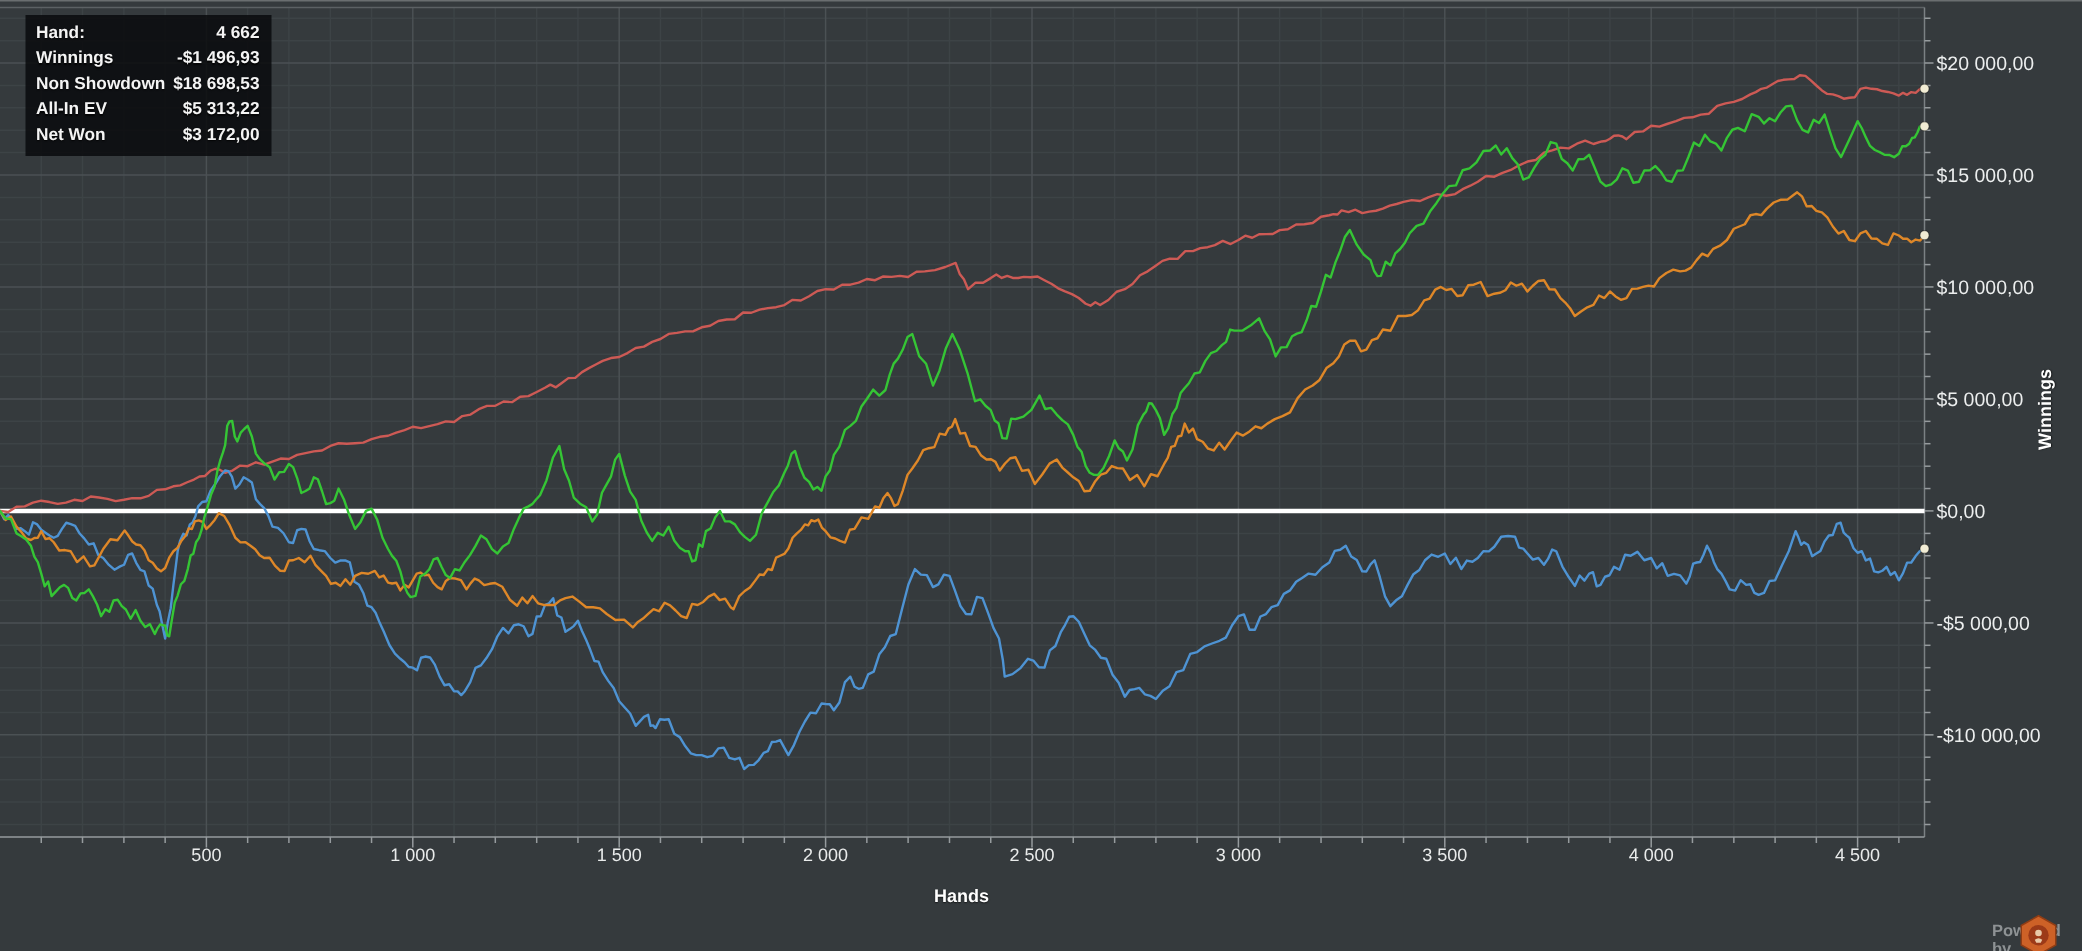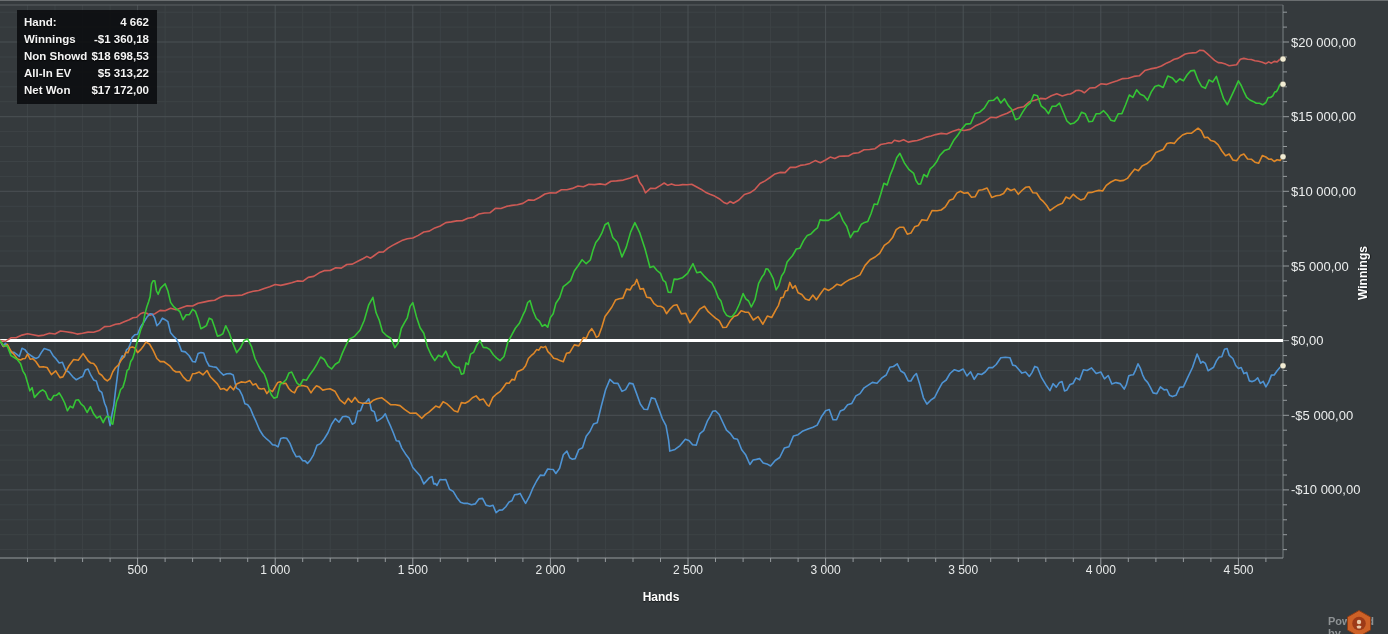--- a/index.html
+++ b/index.html
@@ -5,33 +5,33 @@
   html,body{margin:0;padding:0;background:#2b2f31;}
   #root{
     position:relative;width:1388px;height:634px;overflow:hidden;
     background:#353a3d;border-top:1px solid #6a6e70;
     font-family:"Liberation Sans",sans-serif;-webkit-font-smoothing:antialiased;
   }
   #chart-svg{position:absolute;left:0;top:0;}
   .tick-label{fill:#e9ebeb;font-size:12px;font-family:"Liberation Sans",sans-serif;}
   .y-tick-label{fill:#eceeee;font-size:13px;font-family:"Liberation Sans",sans-serif;}
   #legend{
-    position:absolute;left:17px;top:9px;width:140px;
+    position:absolute;left:17px;top:9px;width:164px;
     background:rgba(8,10,12,0.84);padding:4px 8px 5px 7px;box-sizing:border-box;
     color:#f4f4f4;font-size:11.5px;font-weight:bold;line-height:16.9px;
     text-shadow:0 1px 1px rgba(0,0,0,.8);
   }
   .legend-row{display:flex;white-space:nowrap;}
   .legend-label{flex:1 1 auto;min-width:0;overflow:hidden;}
   .legend-value{flex:0 0 auto;margin-left:4px;text-align:right;}
   .axis-title{
     position:absolute;color:#ffffff;font-size:12px;font-weight:bold;
     text-shadow:0 1px 1px rgba(0,0,0,.6);
   }
-  #hands-label{left:641px;top:589px;transform:translateX(-50%);margin-left:20px;}
+  #hands-label{left:641px;top:589px;transform:translateX(-50%);}
   #winnings-label{left:1363px;top:272px;transform:translate(-50%,-50%) rotate(-90deg);transform-origin:center;}
   #powered-by{
     position:absolute;left:1328px;top:614px;color:#8e9294;font-size:11px;font-weight:bold;
   }
   #logo-icon{position:absolute;left:1346px;top:609px;width:26px;height:30px;}
 </style>
 </head>
 <body>
 
 <div id="root">
@@ -241,33 +241,33 @@
       <circle cx="1283.0" cy="83.2" r="3" fill="#f1ecd4" stroke="rgba(0,0,0,0.35)" stroke-width="0.8"></circle>
     </svg>
 
   <div id="legend">
     <div class="legend-row">
       <span class="legend-label">Hand:</span>
       <span class="legend-value">4 662</span>
     </div>
     <div class="legend-row">
       <span class="legend-label">Winnings</span>
-      <span class="legend-value">-$1 360,18</span>
+      <span class="legend-value">-$1 496,93</span>
     </div>
     <div class="legend-row">
       <span class="legend-label">Non Showdown</span>
       <span class="legend-value">$18 698,53</span>
     </div>
     <div class="legend-row">
       <span class="legend-label">All-In EV</span>
       <span class="legend-value">$5 313,22</span>
     </div>
     <div class="legend-row">
       <span class="legend-label">Net Won</span>
-      <span class="legend-value">$17 172,00</span>
+      <span class="legend-value">$3 172,00</span>
     </div>
   </div>
 
   <div id="hands-label" class="axis-title">Hands</div>
   <div id="winnings-label" class="axis-title">Winnings</div>
 
   <div id="powered-by">Powered by</div>
   <svg id="logo-icon" viewBox="0 0 26 30">
     <polygon points="13,0.5 24.5,7 24.5,20 13,26.5 1.5,20 1.5,7" fill="#cd6127" stroke="#8f3c14" stroke-width="1"></polygon>
     <circle cx="13" cy="13.5" r="6.8" fill="#9c3a18"></circle>

